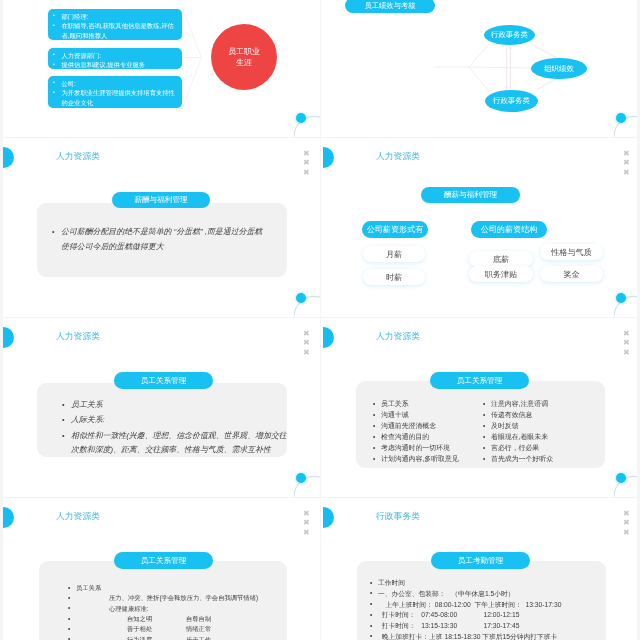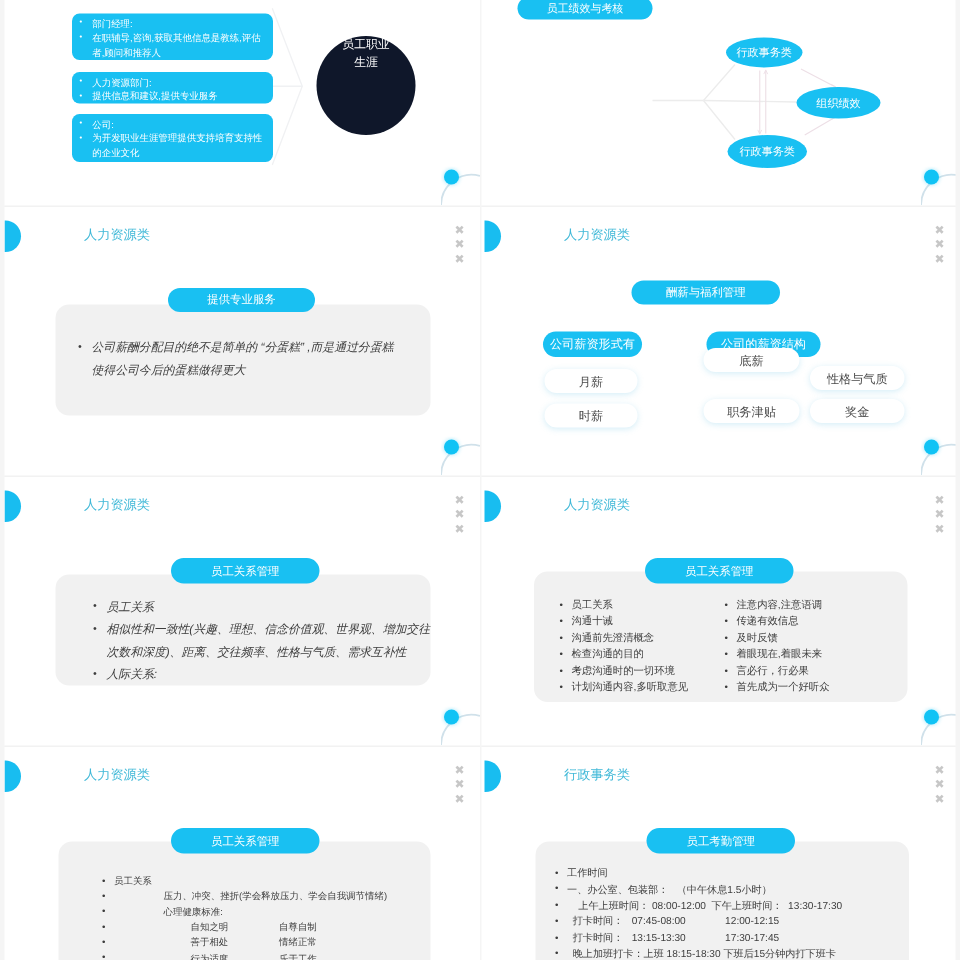--- a/index.html
+++ b/index.html
@@ -19,21 +19,21 @@
 
   .corner{position:absolute;right:0;bottom:0;width:26px;height:26px;overflow:hidden;}
   .corner .dot{position:absolute;left:1.5px;top:2px;width:10px;height:10px;border-radius:50%;background:#11c3f5;box-shadow:0 0 3px rgba(17,195,245,.45);}
   .corner .arc{position:absolute;left:0;top:-1px;width:26px;height:27px;overflow:visible;}
 
   
   .cbox{position:absolute;left:48px;width:134px;background:#19c0f2;border-radius:5px;color:#fff;font-size:6.3px;line-height:9.6px;padding:2.5px 7px 3px 13.5px;box-sizing:border-box;}
   .cbox ul{margin:0;padding:0;list-style:none;}
   .cbox li{position:relative;}
   .cbox li:before{content:"\2022";position:absolute;left:-8.5px;top:-0.2px;font-size:5px;line-height:9.6px;}
-  .bigcircle{position:absolute;left:211px;top:67px;width:66px;height:66px;border-radius:50%;background:#0f172a;color:#fff;font-size:7.9px;line-height:11.5px;display:flex;flex-direction:column;align-items:center;justify-content:flex-start;}
+  .bigcircle{position:absolute;left:211px;top:67px;width:66px;height:66px;border-radius:50%;background:#ef4444;color:#fff;font-size:7.9px;line-height:11.5px;display:flex;flex-direction:column;align-items:center;justify-content:center;}
   .chev{position:absolute;left:181px;top:48px;}
 
   
   .pf-hdr{position:absolute;left:25px;top:41px;width:90px;height:15px;border-radius:999px;background:#19c0f2;color:#fff;font-size:7.3px;display:flex;align-items:center;justify-content:center;}
   .node{position:absolute;background:#19c0f2;color:#fff;display:flex;flex-direction:column;align-items:center;justify-content:center;border-radius:50%;font-size:7.4px;line-height:9.5px;text-align:center;}
   .pf-svg{position:absolute;left:0;top:0;}
 
   
   .hpill{position:absolute;height:16px;border-radius:999px;background:#19c0f2;color:#fff;font-size:7.6px;display:flex;align-items:center;justify-content:center;z-index:2;}
   .gpanel{position:absolute;left:37px;top:66px;width:250px;height:74px;background:#f1f1f1;border-radius:9px;}
@@ -142,21 +142,21 @@
   </div>
 
   <div class="slide" style="left:0;top:137px">
     <div class="halfcircle"></div>
     <div class="cat">人力资源类</div>
     <div class="marks">
         <div class="mk"></div>
         <div class="mk"></div>
         <div class="mk"></div>
       </div>
-    <div class="hpill" style="left:112px;top:55px;width:98px">提供专业服务</div>
+    <div class="hpill" style="left:112px;top:55px;width:98px">薪酬与福利管理</div>
     <div class="gpanel"></div>
     <div class="blist">
         <ul>
           <li>公司薪酬分配目的绝不是简单的 “分蛋糕” ,而是通过分蛋糕使得公司今后的蛋糕做得更大</li>
         </ul>
       </div>
     <div class="corner">
         <svg class="arc" viewBox="0 0 26 27">
           <path d="M0 27 A20.5 20.5 0 0 1 26 7.2" fill="none" stroke="#d0e1ea" stroke-width="1.15"></path>
         </svg>
@@ -170,21 +170,21 @@
     <div class="marks">
         <div class="mk"></div>
         <div class="mk"></div>
         <div class="mk"></div>
       </div>
     <div class="hpill" style="left:101px;top:50px;width:99px">酬薪与福利管理</div>
     <div class="sgroup" style="left:42px;top:84px;width:66px">公司薪资形式有</div>
     <div class="sitem" style="left:43px;top:109px;width:62px">月薪</div>
     <div class="sitem" style="left:43px;top:132px;width:62px">时薪</div>
     <div class="sgroup" style="left:151px;top:84px;width:76px">公司的薪资结构</div>
-    <div class="sitem" style="left:149px;top:95px;width:64px">底薪</div>
+    <div class="sitem" style="left:149px;top:114px;width:64px">底薪</div>
     <div class="sitem" style="left:220px;top:107px;width:63px">性格与气质</div>
     <div class="sitem" style="left:149px;top:129px;width:64px">职务津贴</div>
     <div class="sitem" style="left:220px;top:129px;width:63px">奖金</div>
     <div class="corner">
         <svg class="arc" viewBox="0 0 26 27">
           <path d="M0 27 A20.5 20.5 0 0 1 26 7.2" fill="none" stroke="#d0e1ea" stroke-width="1.15"></path>
         </svg>
         <div class="dot"></div>
       </div>
   </div>
@@ -195,22 +195,22 @@
     <div class="marks">
         <div class="mk"></div>
         <div class="mk"></div>
         <div class="mk"></div>
       </div>
     <div class="hpill" style="left:114px;top:55px;width:99px;height:17px">员工关系管理</div>
     <div class="gpanel"></div>
     <div class="blist r5">
         <ul>
       <li>员工关系</li>
+      <li>人际关系:</li>
       <li>相似性和一致性(兴趣、理想、信念价值观、世界观、增加交往次数和深度)、距离、交往频率、性格与气质、需求互补性</li>
-      <li>人际关系:</li>
     </ul>
       </div>
     <div class="corner">
         <svg class="arc" viewBox="0 0 26 27">
           <path d="M0 27 A20.5 20.5 0 0 1 26 7.2" fill="none" stroke="#d0e1ea" stroke-width="1.15"></path>
         </svg>
         <div class="dot"></div>
       </div>
   </div>
 

